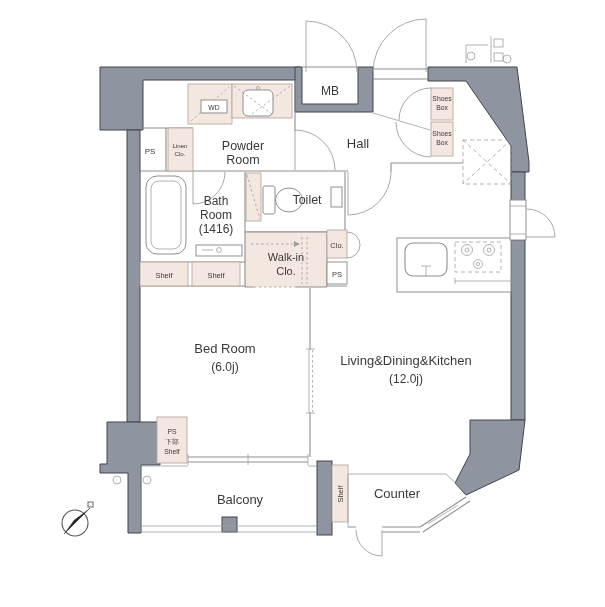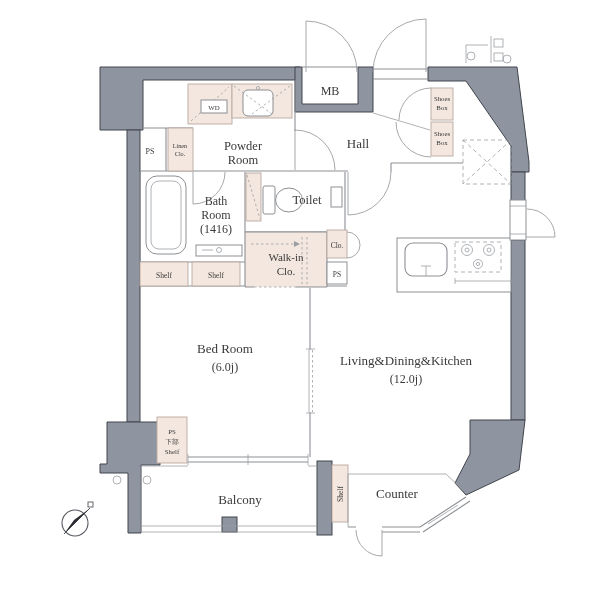--- a/index.html
+++ b/index.html
@@ -1,17 +1,17 @@
 <!DOCTYPE html>
 <html><head>
 <meta charset="utf-8">
 <style>
   html,body{margin:0;padding:0;background:#fff;}
   .canvas{position:relative;width:605px;height:607px;background:#ffffff;overflow:hidden;
-          font-family:Liberation Serif, serif;}
+          font-family:Liberation Sans, sans-serif;}
   svg{display:block;}
   .wall{fill:#8e95a1;stroke:#41454d;stroke-width:1;}
   .thin{fill:none;stroke:#8c8f94;stroke-width:1.1;}
   .thin2{fill:none;stroke:#9b9ea3;stroke-width:0.8;}
   .beige{fill:#f4e7df;stroke:#b9a89f;stroke-width:0.9;}
   .white{fill:#ffffff;stroke:#8c8f94;stroke-width:1;}
   .dash{stroke-dasharray:4 3;}
   .dash2{stroke-dasharray:2.5 2.5;}
   .arc{fill:none;stroke:#9b9ea3;stroke-width:0.9;}
   text{fill:#3a3a3a;}

